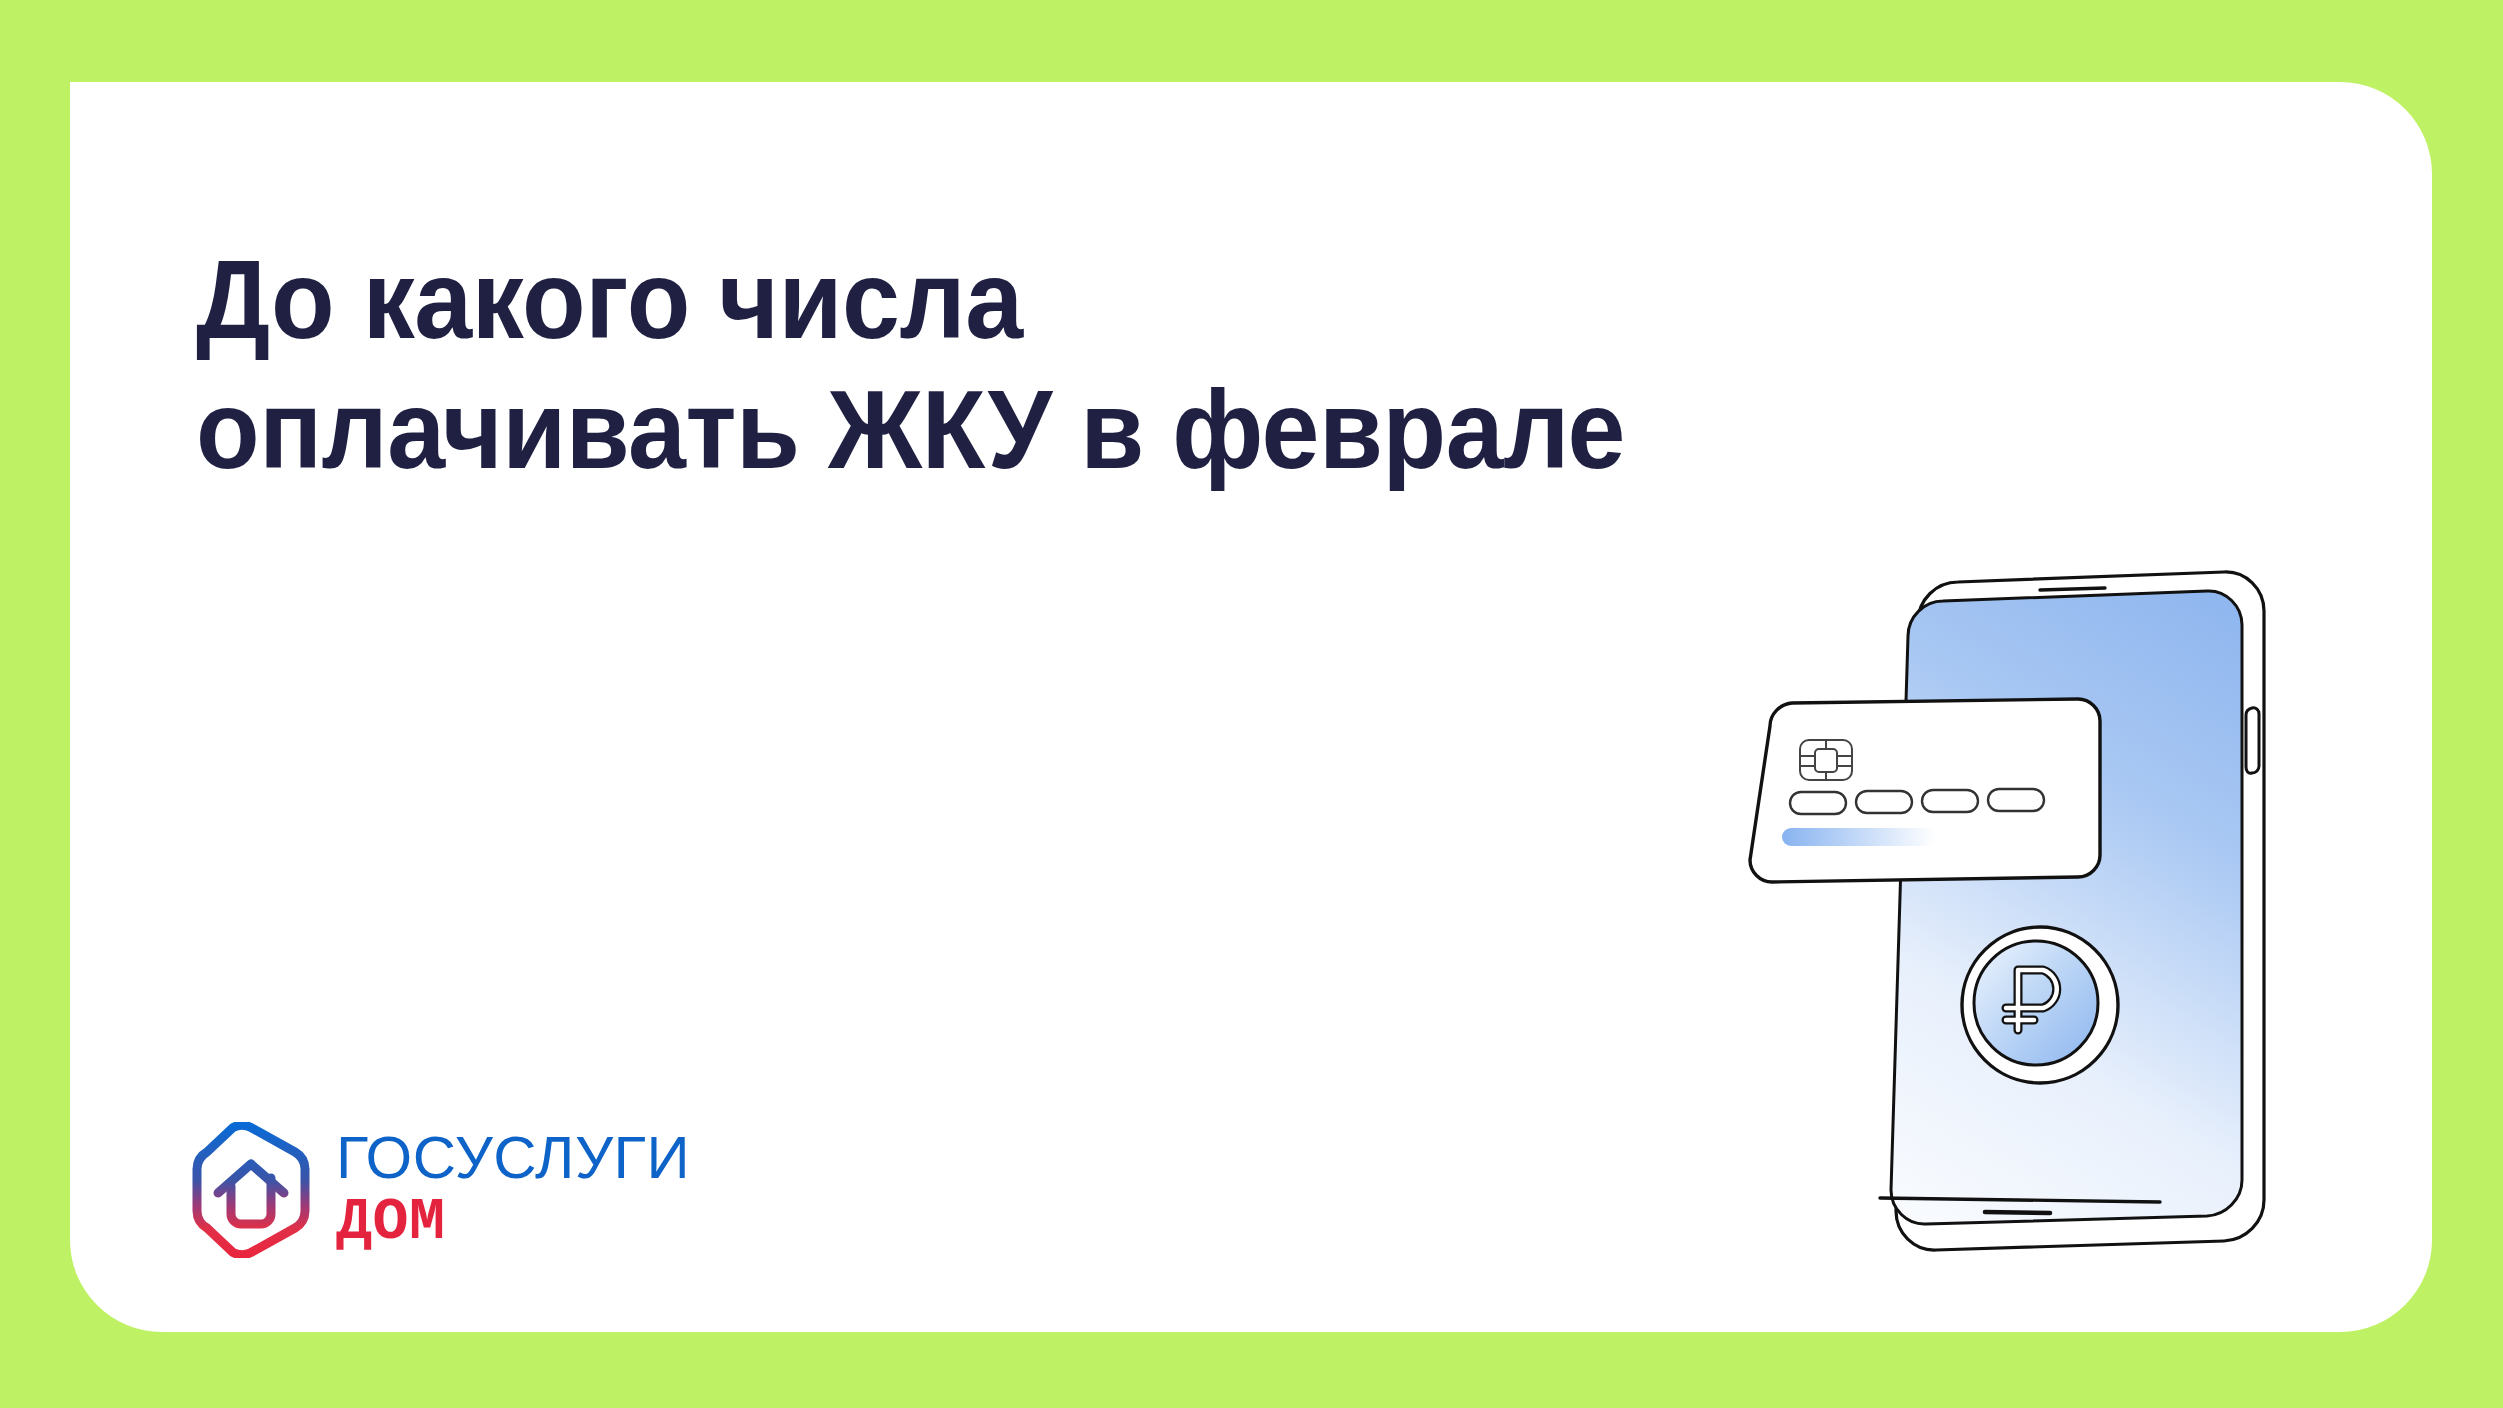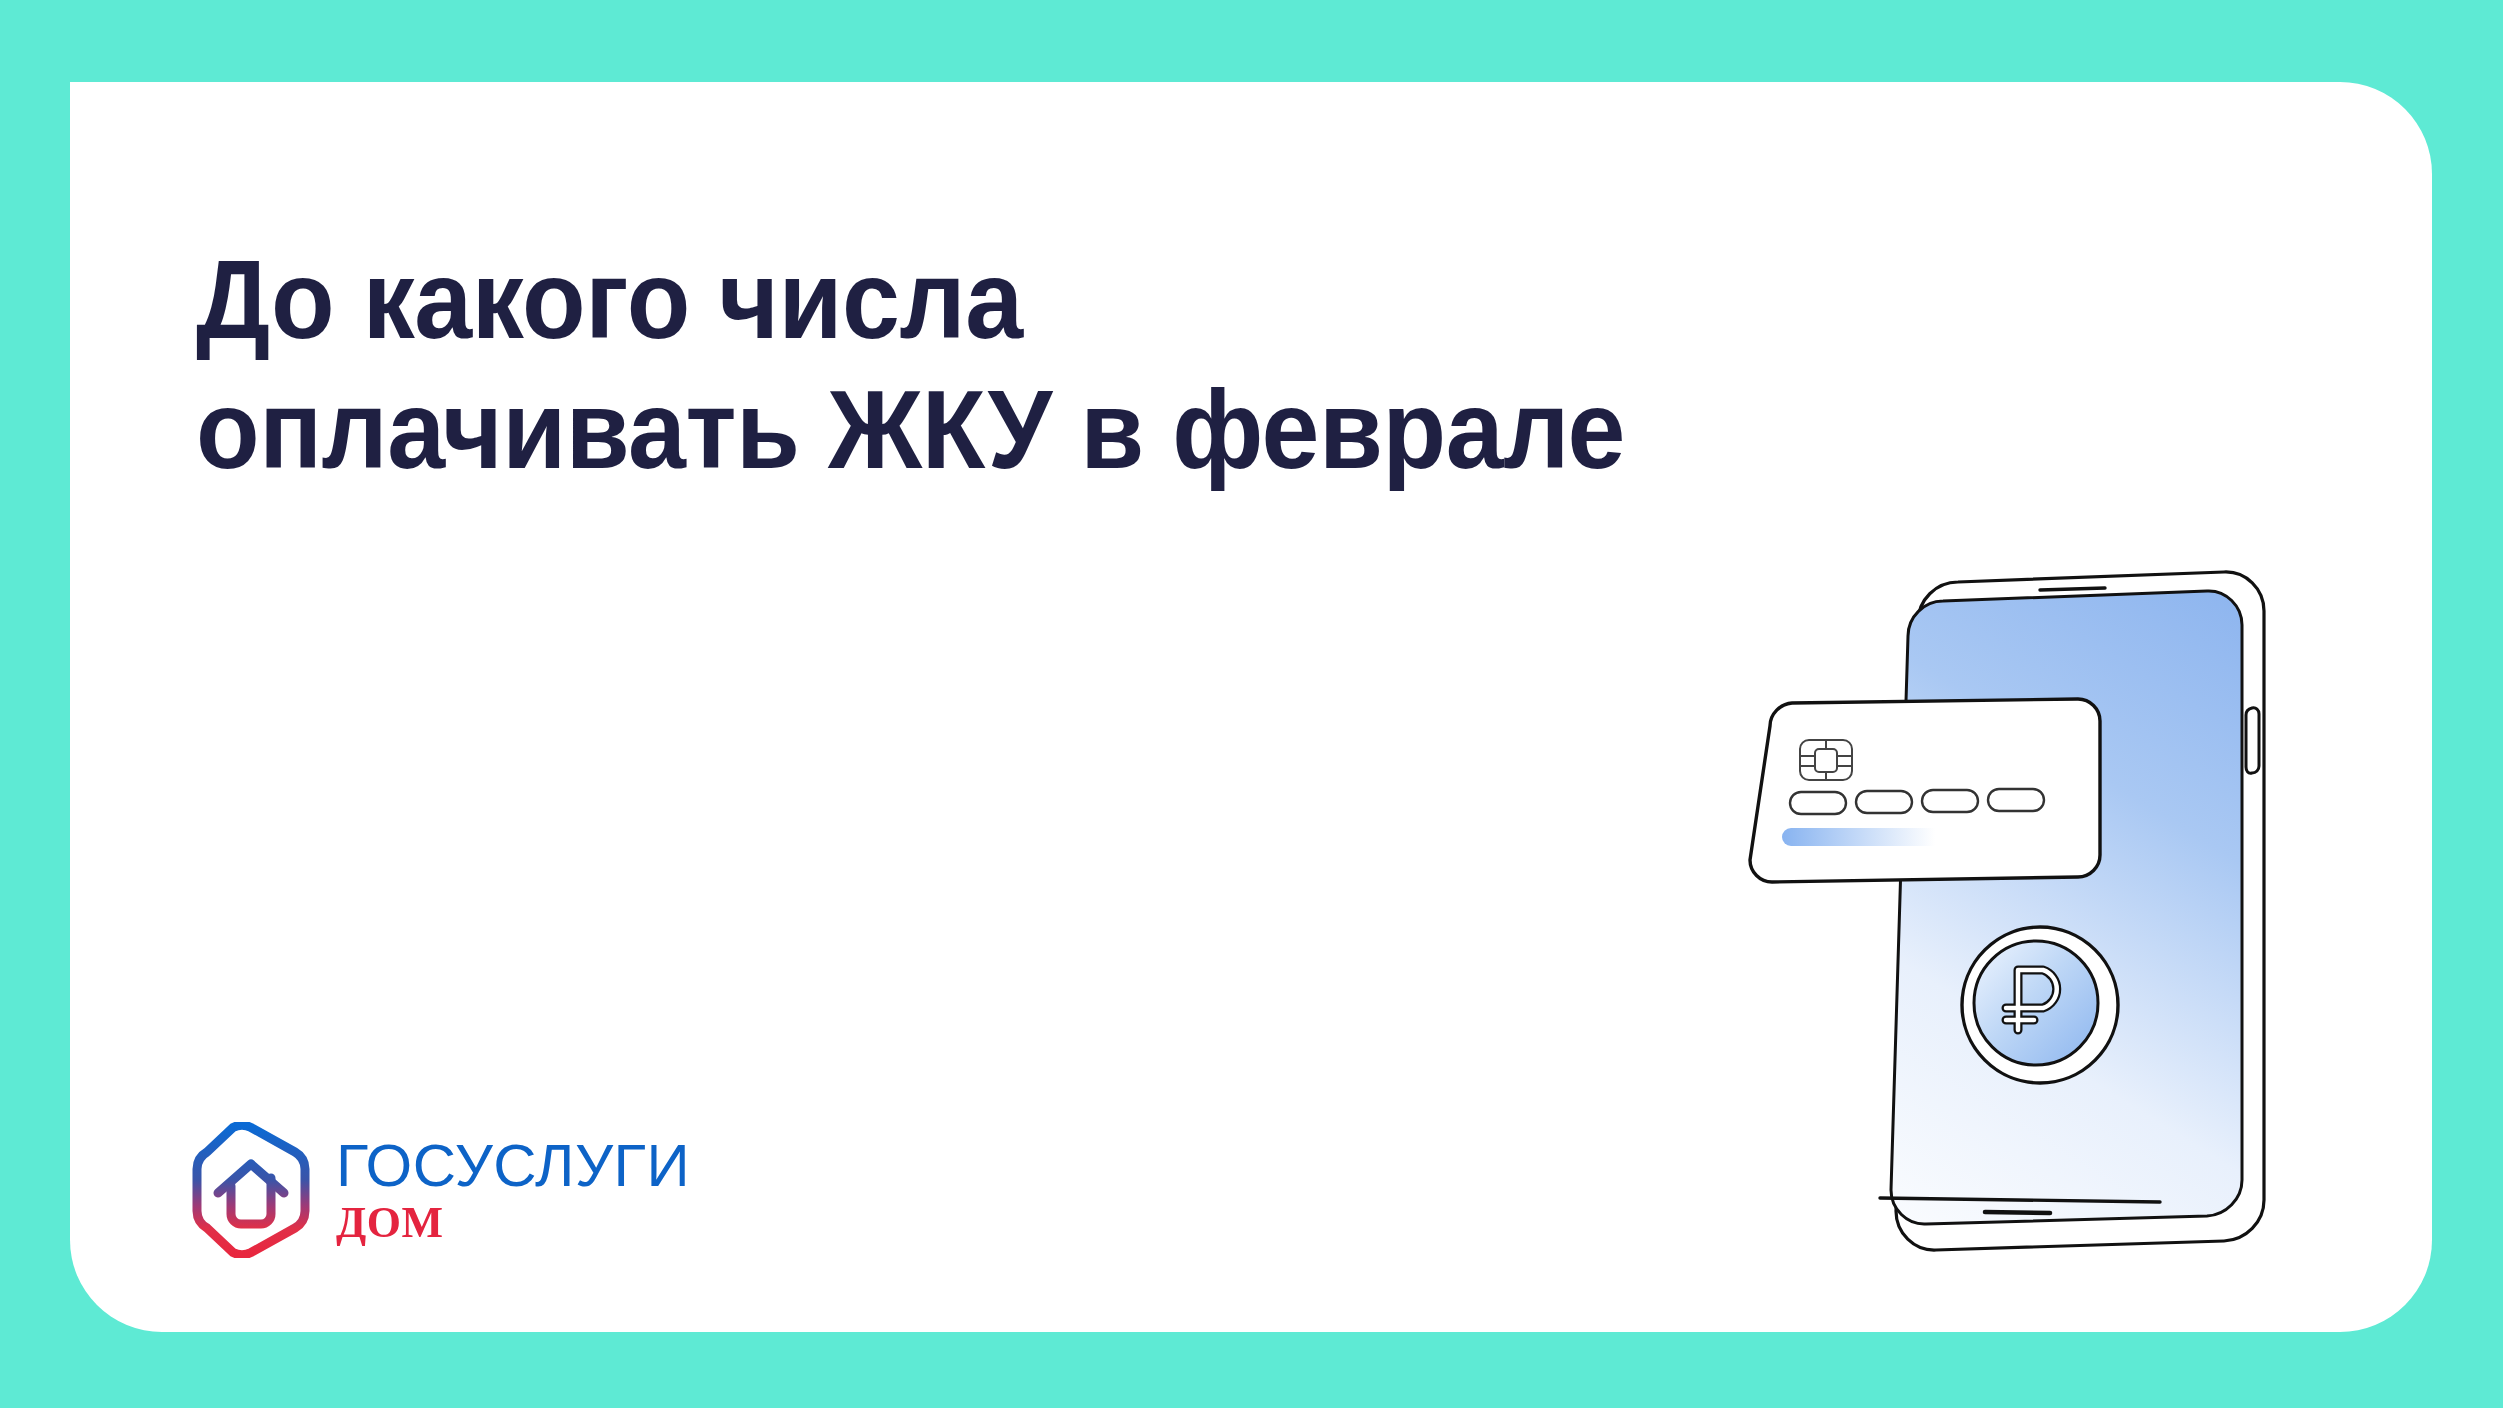--- a/index.html
+++ b/index.html
@@ -5,21 +5,21 @@
 <style>
   html, body {
     margin: 0;
     padding: 0;
     background: #e3eafc;
   }
   #stage {
     position: relative;
     width: 2503px;
     height: 1408px;
-    background: #5eead4;
+    background: #bef264;
     overflow: hidden;
     font-family: "Liberation Sans", sans-serif;
   }
 
   
   .card-surface {
     position: absolute;
     left: 70px;
     top: 82px;
     width: 2362px;
@@ -64,23 +64,23 @@
     line-height: 0.99;
     letter-spacing: 0.5px;
   }
   .logo-word-top {
     font-family: "Liberation Sans", sans-serif;
     font-weight: 400;
     font-size: 60px;
     color: #0d63c7;
   }
   .logo-word-bottom {
-    font-family: Liberation Serif, serif;
+    font-family: Liberation Mono, monospace;
     font-weight: 700;
-    font-size: 44px;
+    font-size: 60px;
     color: #e4243f;
     margin-top: 6px;
   }
 
   
   .illustration {
     position: absolute;
     left: 1760px;
     top: 560px;
     width: 540px;

